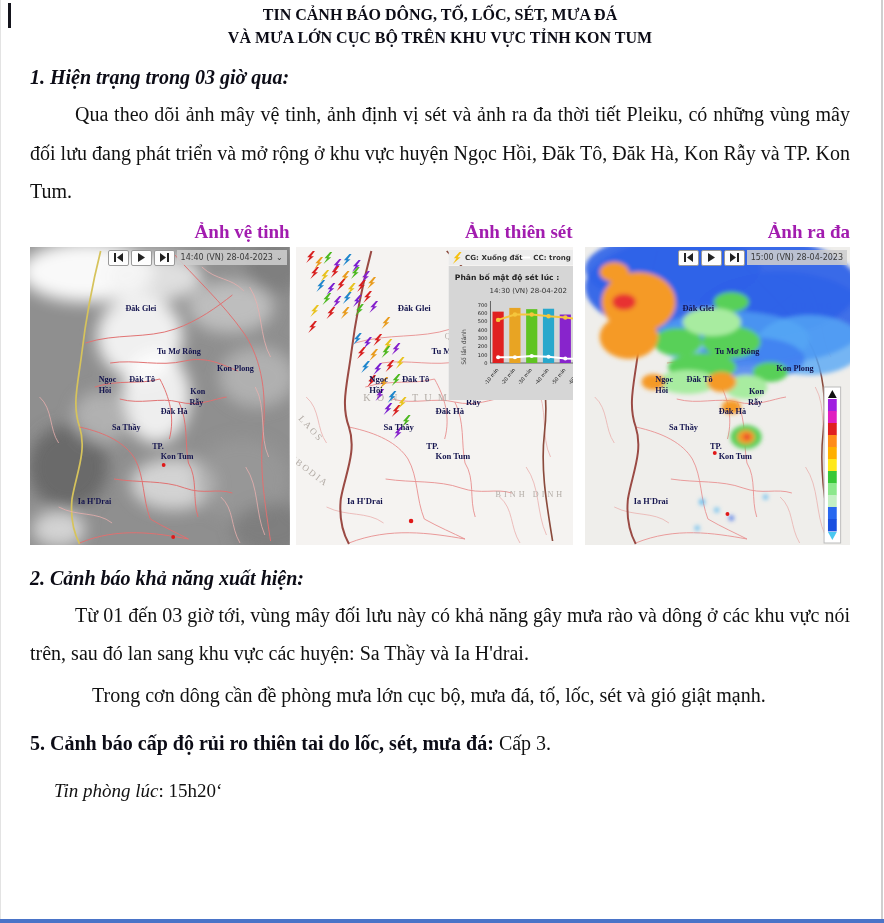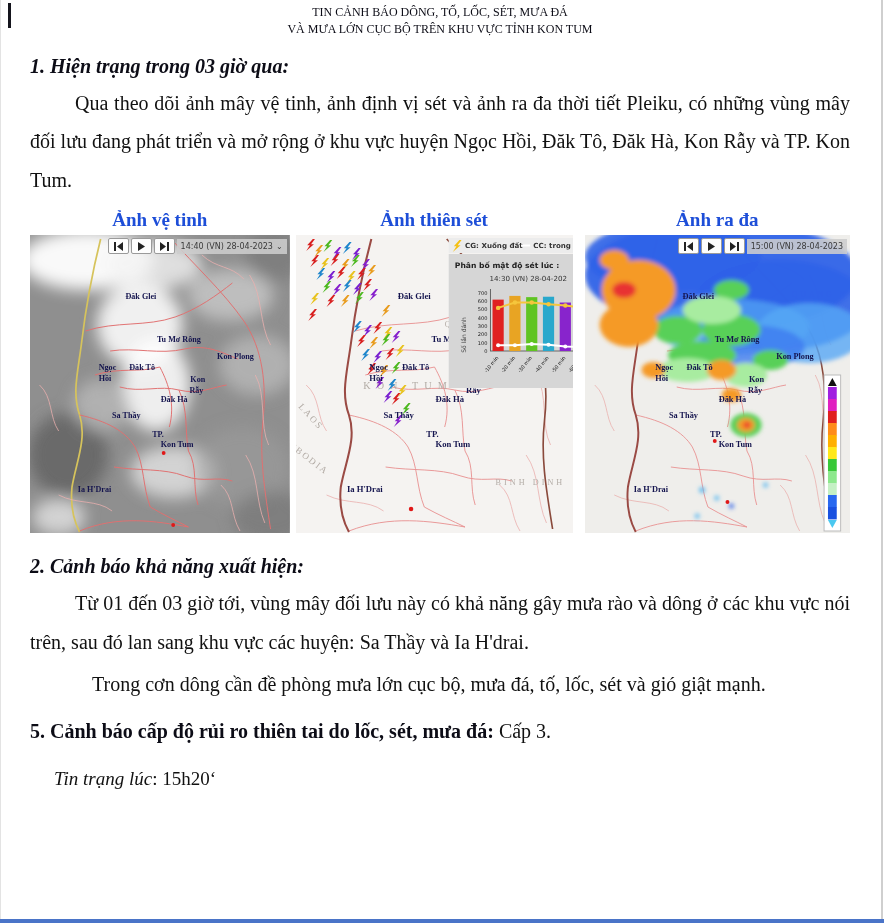--- a/index.html
+++ b/index.html
@@ -6,31 +6,31 @@
   body{
     width:884px;height:923px;position:relative;overflow:hidden;
     background:#ffffff;font-family:"Liberation Serif",serif;color:#111;
   }
   .edge-right{position:absolute;right:1px;top:0;bottom:0;width:2px;background:#cfcfcf;}
   .edge-left{position:absolute;left:0;top:0;bottom:0;width:1px;background:#e3e3e3;}
   .corner-tick{position:absolute;left:8px;top:3px;width:3px;height:25px;background:#15151d;}
   .bottom-rule{position:absolute;left:0;right:0;bottom:0;height:4px;background:#4a74c8;}
 
   .doc{padding:4px 34px 0 30px;}
-  .title{font-weight:normal;font-size:12px;line-height:1.42;text-align:center;color:#0c0c16;margin:0 6px;}
+  .title{font-weight:bold;font-size:16px;line-height:1.42;text-align:center;color:#0c0c16;margin:0 6px;}
   .h{font-weight:bold;font-size:20px;margin:17px 0 6px 0;color:#0c0c16;font-style:italic;}
   p.body{font-size:20px;line-height:1.92;text-align:justify;margin:0;text-indent:45px;}
   p.body.ind2{text-indent:62px;}
   .h3line{font-size:20px;margin:9px 0 0 0;line-height:1.9;}
   .h3line b{color:#0c0c16;}
   .pub{font-size:19px;margin:12px 0 0 0;text-indent:24px;line-height:1.8;}
   .pub .lbl{font-style:italic;}
 
   .captions{display:flex;margin:10px 0 4px 0;}
-  .captions div{font-weight:bold;font-size:19px;text-align:center;color:#1d4ed8;}
+  .captions div{font-weight:bold;font-size:19px;text-align:right;color:#a21caf;}
   .cap-sat{width:270px;}
   .cap-light{width:288px;margin-left:6px;}
   .cap-radar{width:276px;margin-left:12px;}
 
   .figures{display:flex;}
   .fig{position:relative;height:298px;overflow:hidden;background:#f4f2f0;}
   .fig-sat{width:270px;}
   .fig-light{width:288px;margin-left:6px;}
   .fig-radar{width:276px;margin-left:12px;}
   .fig svg.map{position:absolute;left:0;top:0;width:100%;height:100%;}
@@ -413,19 +413,19 @@
       </div>
     </div>
   </div>
 
   <div class="h" style="margin-top:22px;">2. Cảnh báo khả năng xuất hiện:</div>
   <p class="body">Từ 01 đến 03 giờ tới, vùng mây đối lưu này có khả năng gây mưa rào và dông ở các khu vực nói trên, sau đó lan sang khu vực các huyện: Sa Thầy và Ia H'drai.</p>
   <p class="body ind2" style="margin-top:4px;">Trong cơn dông cần đề phòng mưa lớn cục bộ, mưa đá, tố, lốc, sét và gió giật mạnh.</p>
 
   <p class="h3line"><b>5. Cảnh báo cấp độ rủi ro thiên tai do lốc, sét, mưa đá:</b><span> Cấp 3.</span></p>
 
-  <p class="pub"><span class="lbl">Tin trạng lúc</span><span>: 15h20‘</span></p>
+  <p class="pub"><span class="lbl">Tin phòng lúc</span><span>: 15h20‘</span></p>
 </div>
 
 <div class="corner-tick"></div>
 <div class="edge-left"></div>
 <div class="edge-right"></div>
 <div class="bottom-rule"></div>
 
 </body></html>

